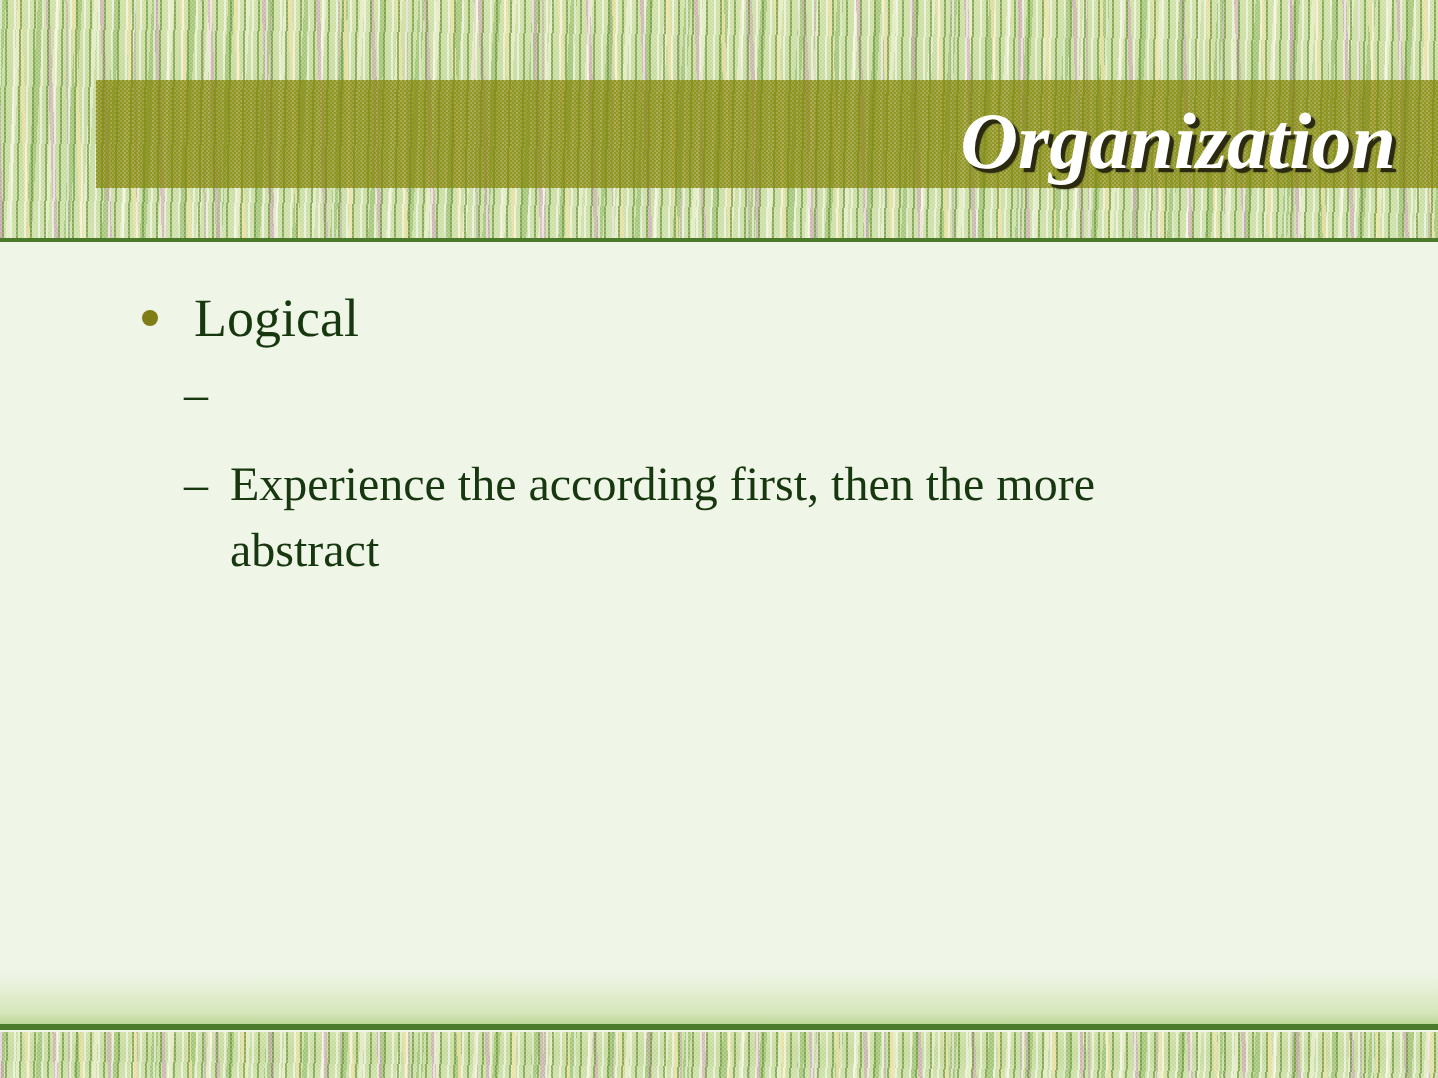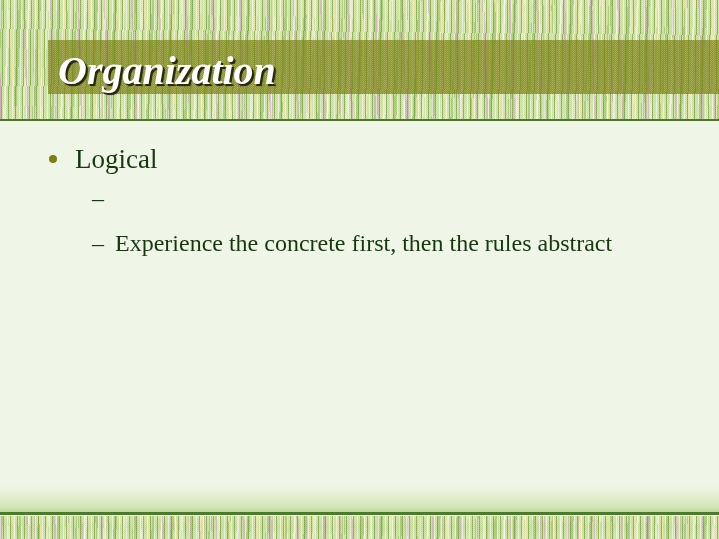--- a/index.html
+++ b/index.html
@@ -118,35 +118,36 @@
     font-style: italic;
     font-weight: bold;
     font-size: 40px;
     line-height: 50px;
     color: #ffffff;
     letter-spacing: 0px;
     text-shadow:
       2px 2px 0 #2a2a10,
       2px 2px 1px #33331a;
     white-space: nowrap;
+    text-align: right;
   }
 
   
   .content {
     position: absolute;
     left: 0;
     top: 140px;
     width: 719px;
   }
 
   .lvl1 {
     position: relative;
     display: flex;
     align-items: flex-start;
-    padding-left: 49px;
+    padding-left: 71px;
     margin: 0 0 4px 0;
     font-size: 27px;
     line-height: 38px;
     color: #17380f;
   }
   .lvl1 .bullet-dot {
     flex: 0 0 auto;
     width: 8px;
     height: 8px;
     border-radius: 50%;
@@ -204,21 +205,21 @@
         <span class="lvl1-text">Logical</span>
       </div>
       <div class="lvl2">
         <span class="bullet-dash">–</span>
       </div>
     </div>
 
     <div class="group">
       <div class="lvl2">
         <span class="bullet-dash">–</span>
-        <span class="lvl2-text">Experience the concrete first, then the rules abstract</span>
+        <span class="lvl2-text">Experience the according first, then the more abstract</span>
       </div>
     </div>
 
   </div>
 
   <div class="footer-fade"></div>
   <div class="footer-rule"></div>
   <div class="grass grass-bottom"></div>
 
 </div>

